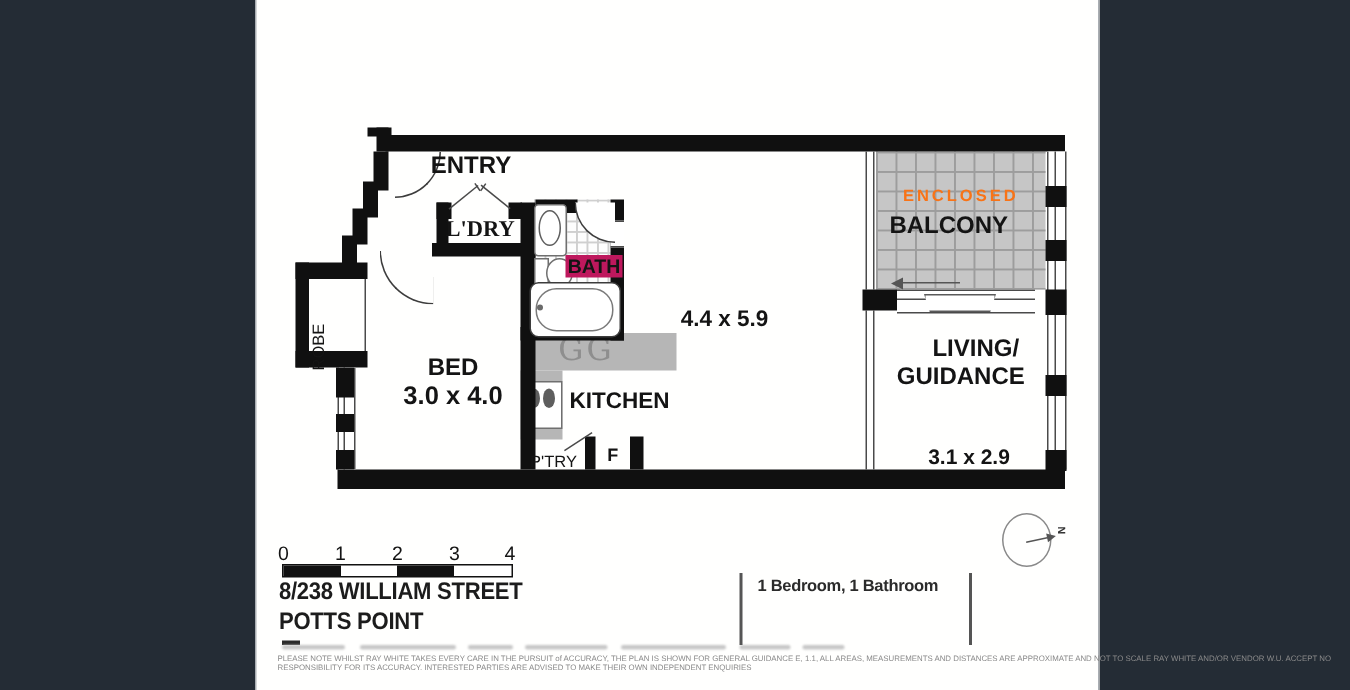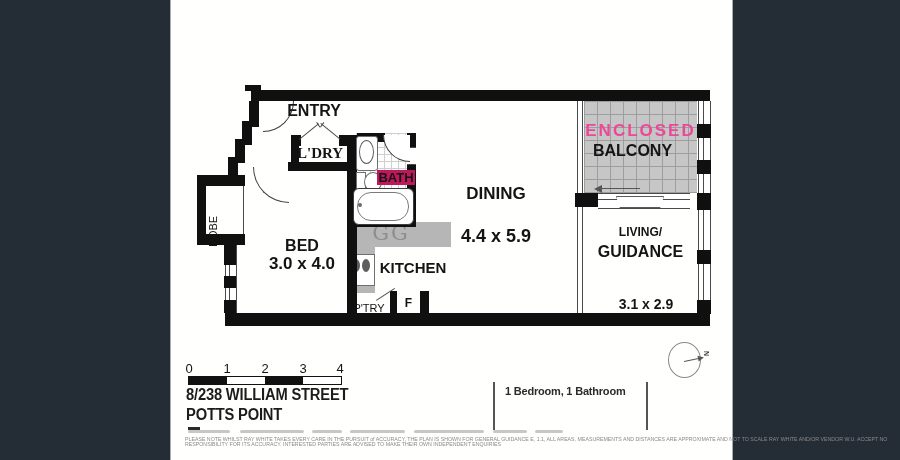--- a/index.html
+++ b/index.html
@@ -121,28 +121,27 @@
 
     <div class="winstrip" style="left:698px;top:101px;width:11px;height:212px;border-left:1px solid #4a4a4a;border-right:1px solid #4a4a4a;"></div>
     <div class="thin" style="left:703px;top:101px;width:1px;height:212px;"></div>
     <div class="wall" style="left:697px;top:124px;width:14px;height:14px;"></div>
     <div class="wall" style="left:697px;top:160px;width:14px;height:14px;"></div>
     <div class="wall" style="left:697px;top:193px;width:14px;height:17px;"></div>
     <div class="wall" style="left:697px;top:250px;width:14px;height:14px;"></div>
     <div class="wall" style="left:697px;top:300px;width:14px;height:14px;"></div>
 
     <div class="lbl" style="left:285px;top:102px;width:58px;height:17px;font-size:16px;line-height:17px;">ENTRY</div>
-    <div class="lbl" style="left:450px;top:185px;width:92px;height:18px;font-size:17px;line-height:18px;">DINING</div>
-    <div class="lbl dims" style="left:450px;top:204px;width:92px;height:17px;font-size:18px;line-height:17px;margin-top:24px;">4.4 x 5.9</div>
+    <div class="lbl dims" style="left:437px;top:204px;width:92px;height:17px;font-size:15px;line-height:17px;">4.4 x 5.9</div>
     <div class="lbl" style="left:262px;top:237px;width:80px;height:18px;font-size:16px;line-height:18px;">BED</div>
     <div class="lbl dims" style="left:262px;top:256px;width:80px;height:16px;font-size:17px;line-height:16px;">3.0 x 4.0</div>
     <div class="lbl" style="left:377px;top:259px;width:72px;height:18px;font-size:15px;line-height:18px;">KITCHEN</div>
-    <div class="lbl" style="left:584px;top:123px;width:113px;height:16px;font-size:17px;line-height:16px;color:#ec4899;letter-spacing:2px;">ENCLOSED</div>
+    <div class="lbl" style="left:584px;top:123px;width:113px;height:16px;font-size:11px;line-height:16px;color:#f97316;letter-spacing:2px;">ENCLOSED</div>
     <div class="lbl" style="left:584px;top:142px;width:97px;height:18px;font-size:16px;line-height:18px;">BALCONY</div>
-    <div class="lbl" style="left:584px;top:224px;width:113px;height:17px;font-size:12px;line-height:17px;">LIVING/</div>
+    <div class="lbl" style="left:584px;top:224px;width:113px;height:17px;font-size:16px;line-height:17px;padding-left:10px;">LIVING/</div>
     <div class="lbl" style="left:584px;top:243px;width:113px;height:17px;font-size:16px;line-height:17px;">GUIDANCE</div>
     <div class="lbl dims" style="left:584px;top:297px;width:124px;height:15px;font-size:14px;line-height:15px;">3.1 x 2.9</div>
   </div>
 
   <div class="abs" style="left:0;top:0;">
     <span class="lbl" style="left:182px;top:361px;width:14px;font-size:13px;font-weight:400;">0</span>
     <span class="lbl" style="left:220px;top:361px;width:14px;font-size:13px;font-weight:400;">1</span>
     <span class="lbl" style="left:258px;top:361px;width:14px;font-size:13px;font-weight:400;">2</span>
     <span class="lbl" style="left:296px;top:361px;width:14px;font-size:13px;font-weight:400;">3</span>
     <span class="lbl" style="left:333px;top:361px;width:14px;font-size:13px;font-weight:400;">4</span>

